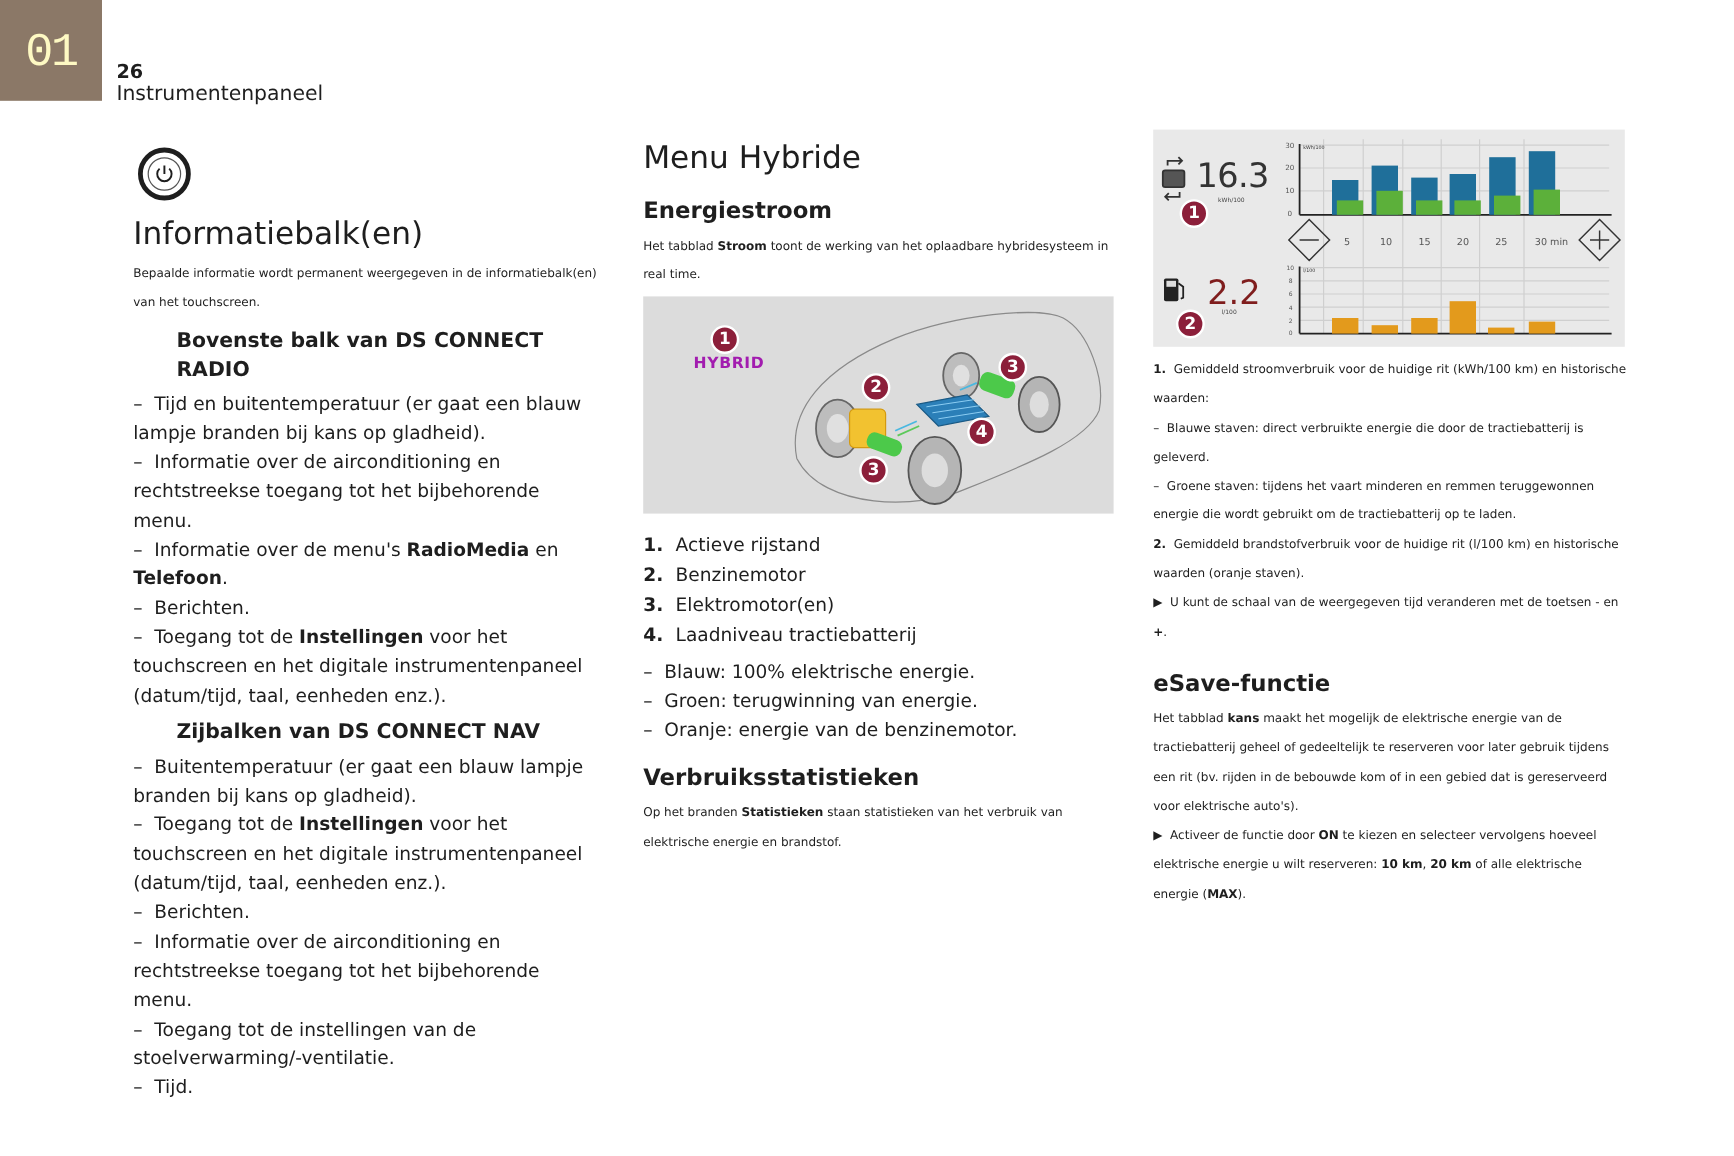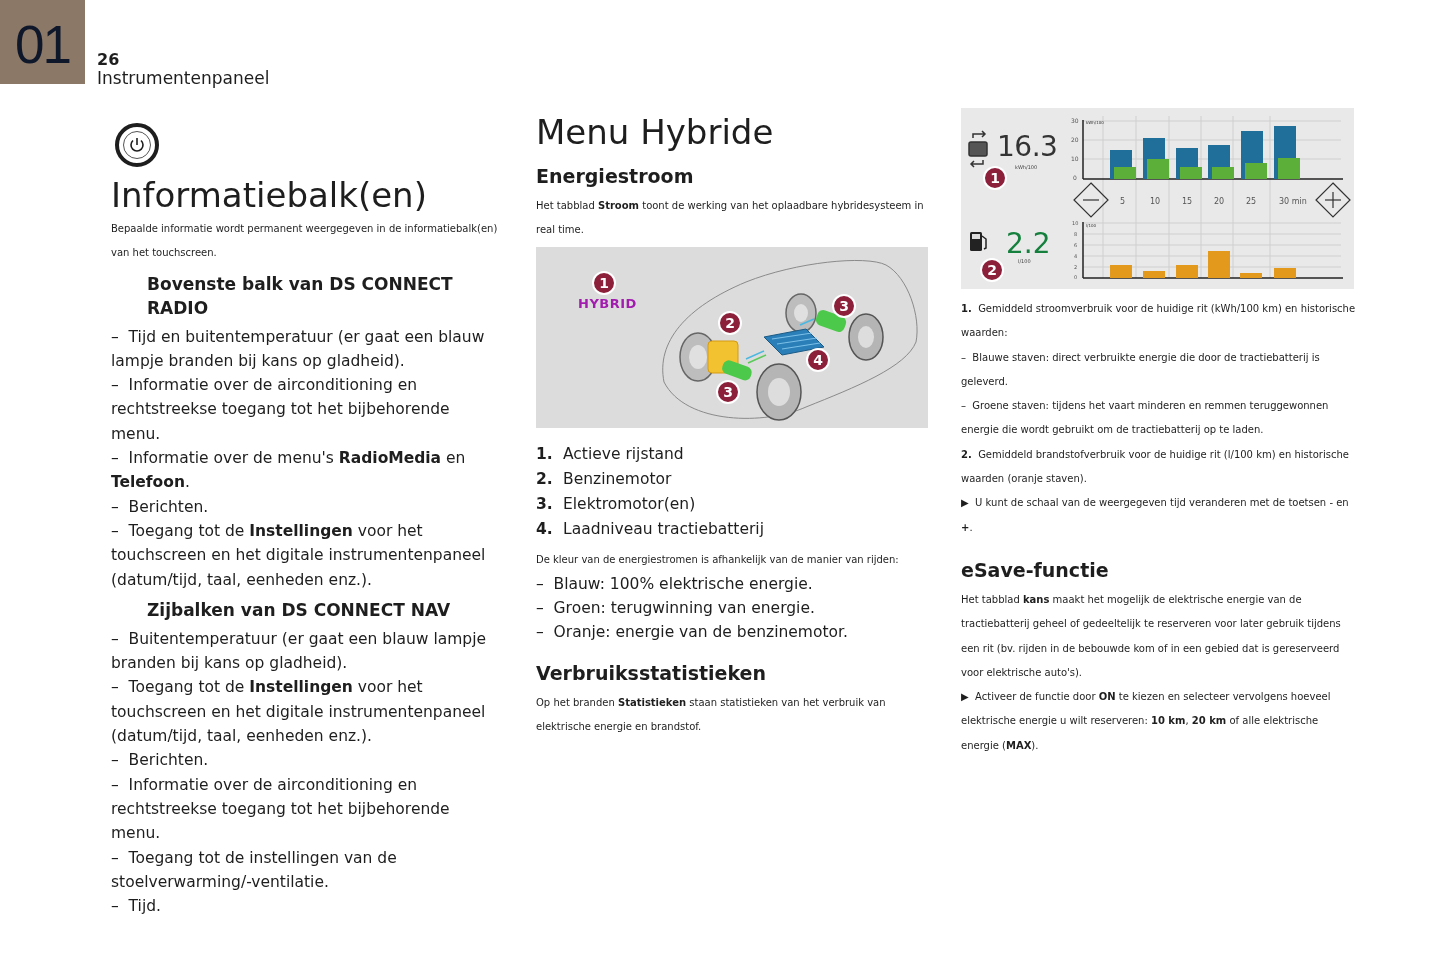--- a/index.html
+++ b/index.html
@@ -1,37 +1,37 @@
 <!DOCTYPE html>
 <html><head>
 <meta charset="utf-8">
 <style>
   * { box-sizing: border-box; margin: 0; padding: 0; }
   html, body { width: 1445px; height: 963px; background: #ffffff; overflow: hidden; }
   body { font-family: "DejaVu Sans", sans-serif; color: #1e1e1e; position: relative; }
 
   .chapter-tab { position: absolute; left: 0; top: 0; width: 85px; height: 84px; background: #8b7867; display: flex; align-items: center; justify-content: center; }
-  .chapter-tab span { font-family: Liberation Sans, sans-serif; color: #0f172a; font-size: 53px; letter-spacing: -2px; font-weight: 300; line-height: 1; margin-top: 4px; }
+  .chapter-tab span { font-family: Liberation Mono, monospace; color: #fef9c3; font-size: 39px; letter-spacing: -2px; font-weight: 300; line-height: 1; margin-top: 4px; }
   .page-num { position: absolute; left: 97px; top: 50px; font-size: 16px; font-weight: bold; }
   .page-section { position: absolute; left: 97px; top: 68px; font-size: 17px; }
 
   .col { position: absolute; top: 110px; }
   .col1 { left: 111px; width: 390px; }
   .col2 { left: 536px; width: 395px; }
   .col3 { left: 961px; width: 395px; }
 
   p, li, .line { font-size: 10px; line-height: 24.3px; }
   b { font-weight: bold; }
 
   .audio-row { display: flex; align-items: flex-start; margin-top: 10px; }
   .power-icon { width: 44px; height: 44px; border-radius: 50%; border: 4px solid #1e1e1e; display: flex; align-items: center; justify-content: center; margin-right: 12px; margin-top: 3px; margin-left: 4px; flex-shrink: 0; }
   .power-icon-inner { width: 28px; height: 28px; border-radius: 50%; border: 1.5px solid #555; display: flex; align-items: center; justify-content: center; }
   .audio-text { font-size: 15.5px; line-height: 24px; }
 
-  h1.big { font-size: 34px; font-weight: normal; margin-top: 8px; margin-bottom: 4px; line-height: 36px; }
+  h1.big { font-size: 26px; font-weight: normal; margin-top: 8px; margin-bottom: 4px; line-height: 36px; }
   h2.sub { font-size: 19px; font-weight: bold; margin-top: 8px; margin-bottom: 4px; line-height: 28px; }
   h3.small { font-size: 17px; font-weight: bold; margin-top: 6px; margin-bottom: 5px; line-height: 24px; margin-left: 36px; }
 
   .dash-item { font-size: 15.5px; line-height: 24.3px; }
 
   .hybrid-fig { width: 392px; height: 181px; background: #dcdcdc; margin-top: 4px; position: relative; overflow: hidden; }
   .num-badge { position: absolute; width: 24px; height: 24px; border-radius: 50%; background: #8c1f3a; color: #fff; font-weight: bold; font-size: 14px; display: flex; align-items: center; justify-content: center; border: 2px solid #fff; }
 
   ol.numbered { list-style: none; margin-top: 14px; margin-bottom: 6px; }
   ol.numbered li { display: flex; font-size: 15.5px; line-height: 25px; }
@@ -143,21 +143,20 @@
     <li>
         <span class="n">3.</span>
         <span>Elektromotor(en)</span>
       </li>
     <li>
         <span class="n">4.</span>
         <span>Laadniveau tractiebatterij</span>
       </li>
   </ol>
 
-  <p style="margin-top:6px">De kleur van de energiestromen is afhankelijk van de manier van rijden:</p>
   <div class="dash-item">–&nbsp; <span>Blauw: 100% elektrische energie.</span></div>
   <div class="dash-item">–&nbsp; <span>Groen: terugwinning van energie.</span></div>
   <div class="dash-item">–&nbsp; <span>Oranje: energie van de benzinemotor.</span></div>
 
   <h2 class="sub" style="margin-top:14px">Verbruiksstatistieken</h2>
   <p><span>Op het branden </span><b>Statistieken</b><span> staan statistieken van het verbruik van elektrische energie en brandstof.</span></p>
 </div>
 
 <div class="col col3" style="top:108px">
   <div class="stats-fig">
@@ -259,21 +258,21 @@
 
       <g>
         <rect x="9" y="124" width="12" height="19" rx="1.5" fill="#222"></rect>
         <rect x="11" y="126" width="8" height="5" fill="#ddd"></rect>
         <path d="M21 128 L25 131 L25 140 L23 141" fill="none" stroke="#222" stroke-width="1.5"></path>
       </g>
     </svg>
     <div style="position:absolute;left:36px;top:22px;font-size:28px;color:#333;letter-spacing:-0.5px">16.3</div>
     <div style="position:absolute;left:54px;top:56px;font-size:5px;color:#444">kWh/100</div>
     <div class="num-badge" style="left:22px;top:58px;width:24px;height:24px">1</div>
-    <div style="position:absolute;left:45px;top:119px;font-size:28px;color:#15803d">2.2</div>
+    <div style="position:absolute;left:45px;top:119px;font-size:28px;color:#7f1d1d">2.2</div>
     <div style="position:absolute;left:57px;top:150px;font-size:5px;color:#444">l/100</div>
     <div class="num-badge" style="left:19px;top:150px;width:24px;height:24px">2</div>
   </div>
 
   <div style="margin-top:8px">
     <div class="line"><b>1.</b>&nbsp; <span>Gemiddeld stroomverbruik voor de huidige rit (kWh/100 km) en historische waarden:</span></div>
     <div class="line">–&nbsp; <span>Blauwe staven: direct verbruikte energie die door de tractiebatterij is geleverd.</span></div>
     <div class="line">–&nbsp; <span>Groene staven: tijdens het vaart minderen en remmen teruggewonnen energie die wordt gebruikt om de tractiebatterij op te laden.</span></div>
     <div class="line"><b>2.</b>&nbsp; <span>Gemiddeld brandstofverbruik voor de huidige rit (l/100 km) en historische waarden (oranje staven).</span></div>
     <div class="line"><span>▶</span>&nbsp;&nbsp;<span>U kunt de schaal van de weergegeven tijd veranderen met de toetsen - en </span><b>+</b><span>.</span></div>

